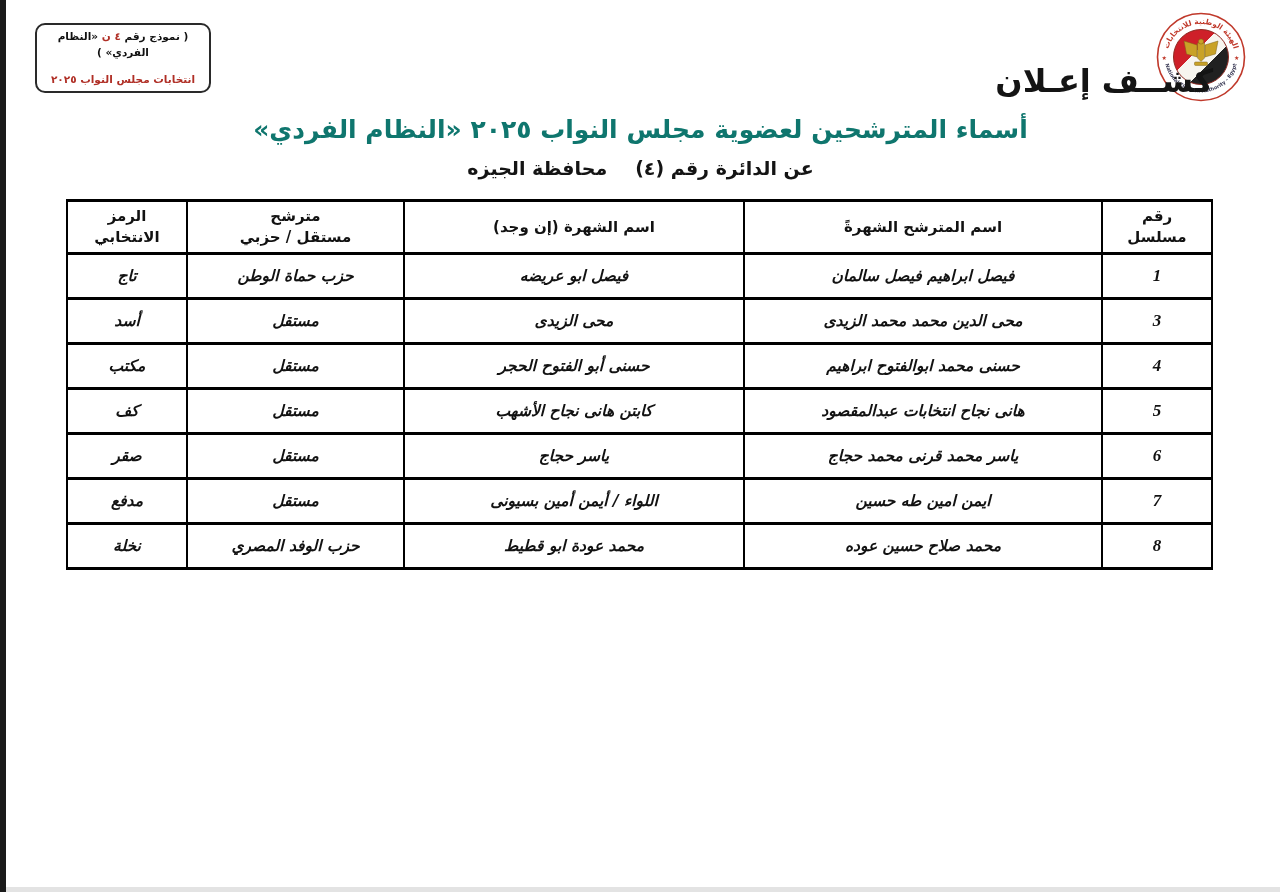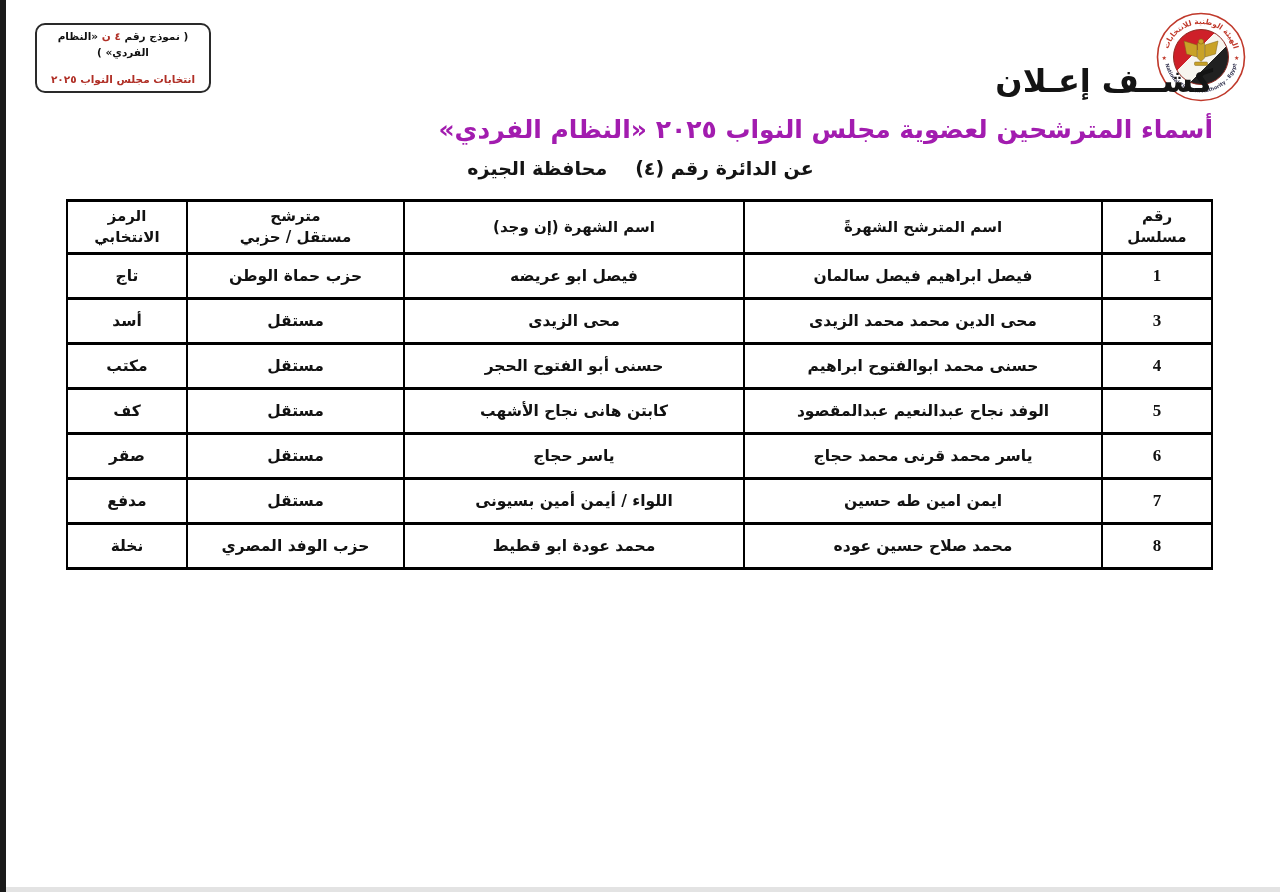--- a/index.html
+++ b/index.html
@@ -17,36 +17,36 @@
     direction:rtl;text-align:center;font-weight:bold;font-size:10.5px;line-height:1.5;
   }
   .fb-red{color:#b02f26;margin-top:11px;}
 
   
   .logo{position:absolute;left:1156px;top:12px;}
 
   
   .content{position:absolute;left:68px;top:0;width:1145px;direction:rtl;}
   .title{margin:62px 0 0 0;font-size:32px;font-weight:bold;color:#141414;}
-  .subtitle{margin:15px 0 0 0;text-align:right;font-size:25px;font-weight:bold;color:#a21caf;}
+  .subtitle{margin:15px 0 0 0;text-align:center;font-size:25px;font-weight:bold;color:#0f766e;}
   .district{
     margin:13px 0 0 0;display:flex;justify-content:center;gap:28px;
     font-size:19px;font-weight:bold;color:#141414;
   }
 
   table.candidates{
     margin-top:20px;width:1145px;border-collapse:collapse;direction:rtl;table-layout:fixed;
   }
   .candidates th,.candidates td{
     border:2px solid #000;border-top-width:3px;border-bottom-width:3px;
     text-align:center;vertical-align:middle;font-weight:bold;color:#121212;
     padding:0 4px;overflow:hidden;
   }
   .candidates th{height:50px;font-size:15px;line-height:1.4;white-space:pre-line;}
-  .candidates td{height:42px;font-size:15.5px;}
+  .candidates td{height:42px;font-size:15.5px;font-style:italic;}
   td.serial-cell{font-family:"Liberation Serif",serif;font-size:17px;}
   col.c-serial{width:110px;}
   col.c-name{width:358px;}
   col.c-fame{width:340px;}
   col.c-affiliation{width:217px;}
   col.c-symbol{width:120px;}
 </style>
 </head>
 <body>
 
@@ -139,21 +139,21 @@
     <tr>
       <td class="serial-cell">4</td>
       <td>حسنى محمد ابوالفتوح ابراهيم</td>
       <td>حسنى أبو الفتوح الحجر</td>
       <td>مستقل</td>
       <td>مكتب</td>
     </tr>
 
     <tr>
       <td class="serial-cell">5</td>
-      <td>الوفد نجاح عبدالنعيم عبدالمقصود</td>
+      <td>هانى نجاح انتخابات عبدالمقصود</td>
       <td>كابتن هانى نجاح الأشهب</td>
       <td>مستقل</td>
       <td>كف</td>
     </tr>
 
     <tr>
       <td class="serial-cell">6</td>
       <td>ياسر محمد قرنى محمد حجاج</td>
       <td>ياسر حجاج</td>
       <td>مستقل</td>

